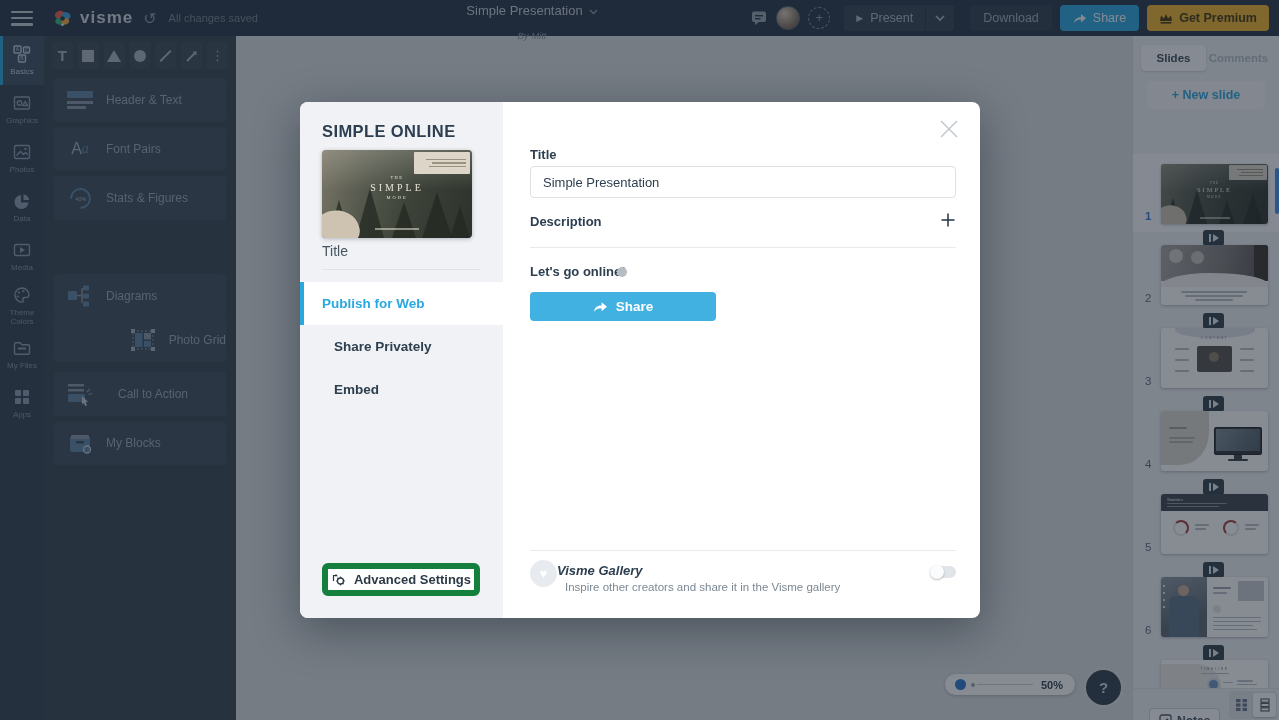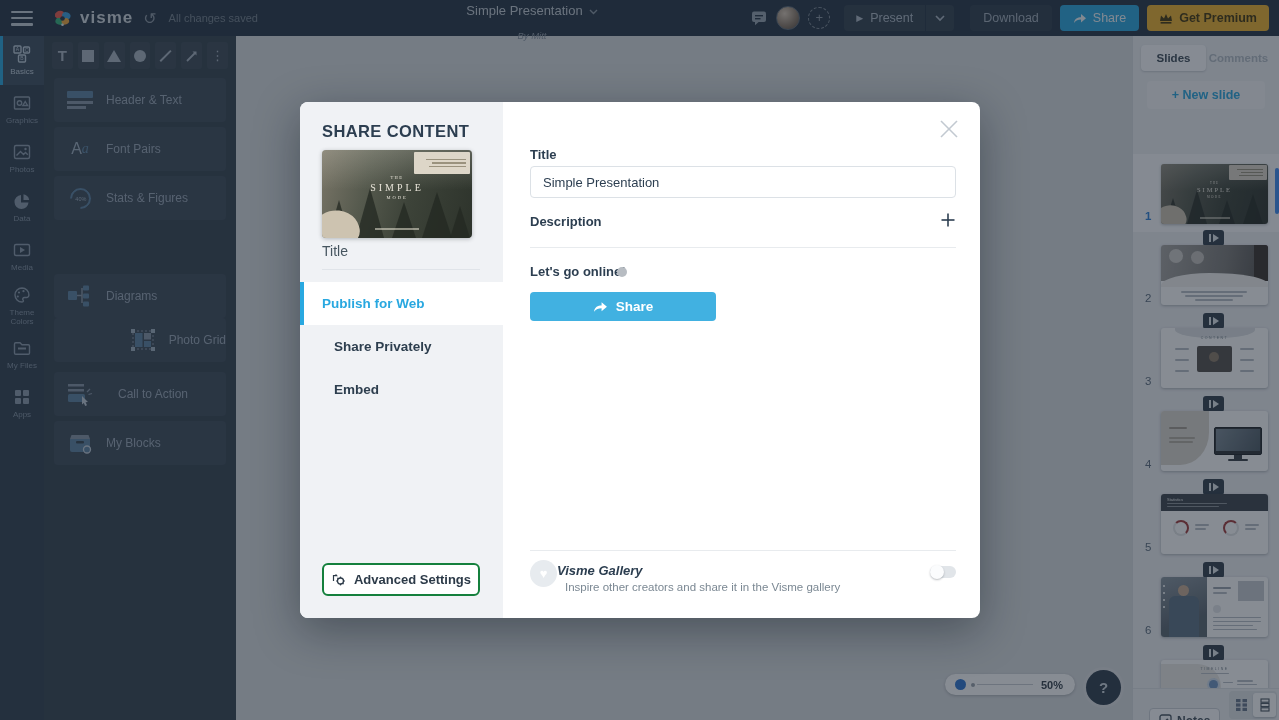--- a/index.html
+++ b/index.html
@@ -107,21 +107,21 @@
 
   
   .modal { position:absolute; left:300px; top:102px; width:680px; height:516px; background:#ffffff; border-radius:8px; box-shadow:0 12px 45px rgba(10,20,30,.4); z-index:60; display:flex; }
   .modal-nav { width:203px; background:#f0f2f5; border-radius:8px 0 0 8px; position:relative; flex:none; }
   .m-heading { position:absolute; left:22px; top:20px; font-size:16.5px; font-weight:800; color:#2c3e50; letter-spacing:.4px; }
   .m-thumb { position:absolute; left:22px; top:48px; width:150px; height:88px; border-radius:4px; box-shadow:0 1px 4px rgba(30,40,50,.3); overflow:hidden; }
   .m-thumb-cap { position:absolute; left:22px; top:141px; font-size:14px; color:#46555f; }
   .m-div { position:absolute; left:22px; top:167px; width:158px; height:1px; background:#e0e4e9; }
   .m-tab { position:absolute; left:0; width:203px; height:43px; display:flex; align-items:center; padding-left:34px; font-size:13.5px; font-weight:700; color:#2d3e4e; cursor:pointer; }
   .m-tab.on { background:#ffffff; color:#29a8e0; border-left:4px solid #29a8e0; padding-left:18px; }
-  .adv-btn { position:absolute; left:22px; top:461px; width:158px; height:33px; background:#ffffff; border:2px solid #15803d; border-radius:6px; display:flex; align-items:center; justify-content:center; gap:7px; font-size:13px; font-weight:700; color:#2c3a48; cursor:pointer; }
+  .adv-btn { position:absolute; left:22px; top:461px; width:158px; height:33px; background:#ffffff; border:6px solid #15803d; border-radius:6px; display:flex; align-items:center; justify-content:center; gap:7px; font-size:13px; font-weight:700; color:#2c3a48; cursor:pointer; }
   .modal-body { flex:1; position:relative; }
   .m-close { position:absolute; right:20px; top:16px; width:22px; height:22px; cursor:pointer; }
   .fld-label { position:absolute; left:27px; font-size:13px; font-weight:700; color:#2c3e50; }
   .title-input { position:absolute; left:27px; top:64px; width:426px; height:32px; border:1px solid #dce1e6; border-radius:4px; padding:0 12px; font-size:13px; color:#2c3e50; font-family:"Liberation Sans",sans-serif; outline:none; background:#fff; }
   .desc-plus { position:absolute; right:24px; top:110px; width:16px; height:16px; cursor:pointer; }
   .b-div { position:absolute; left:27px; width:426px; height:1px; background:#e8ebee; }
   .online-dot { position:absolute; left:114px; top:165px; width:10px; height:10px; border-radius:50%; background:#b7bcc2; }
   .share-btn { position:absolute; left:27px; top:190px; width:186px; height:29px; background:#41b1e1; border-radius:4px; display:flex; align-items:center; justify-content:center; gap:8px; color:#ffffff; font-size:13.5px; font-weight:700; cursor:pointer; }
   .gal-circle { position:absolute; left:27px; top:458px; width:27px; height:27px; border-radius:50%; background:#e7ebef; color:#ffffff; font-size:13px; display:flex; align-items:center; justify-content:center; }
   .gal-title { position:absolute; left:54px; top:461px; font-size:13px; font-weight:700; color:#2c3e50;font-style:italic; }
@@ -556,21 +556,21 @@
             </svg>
         </div>
       </div>
     </div>
   </div>
 
   <div class="dim"></div>
 
   <div class="modal">
     <div class="modal-nav">
-      <div class="m-heading">SHARE CONTENT</div>
+      <div class="m-heading">SIMPLE ONLINE</div>
       <div class="m-thumb forest">
         <div class="fog"></div>
         <div class="tree" style="left:6px;width:22px;height:38px;"></div>
         <div class="tree" style="left:34px;width:28px;height:50px;"></div>
         <div class="tree" style="left:70px;width:24px;height:36px;"></div>
         <div class="tree" style="left:100px;width:30px;height:46px;"></div>
         <div class="tree" style="left:128px;width:20px;height:32px;"></div>
         <div class="f-title" style="top:25px;font-size:4.5px;letter-spacing:1.5px;">THE</div>
         <div class="f-title" style="top:32px;font-size:10px;letter-spacing:3px;">SIMPLE</div>
         <div class="f-title" style="top:45px;font-size:4.5px;letter-spacing:2px;">MODE</div>

